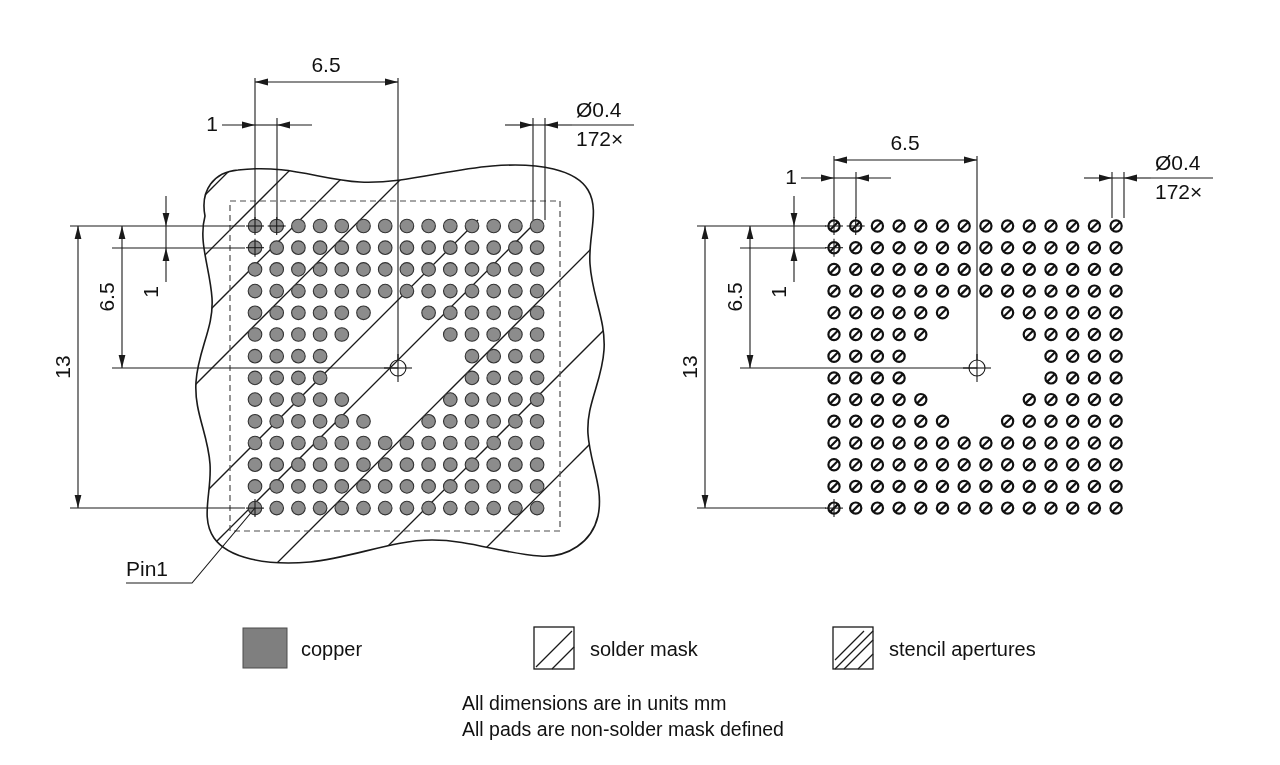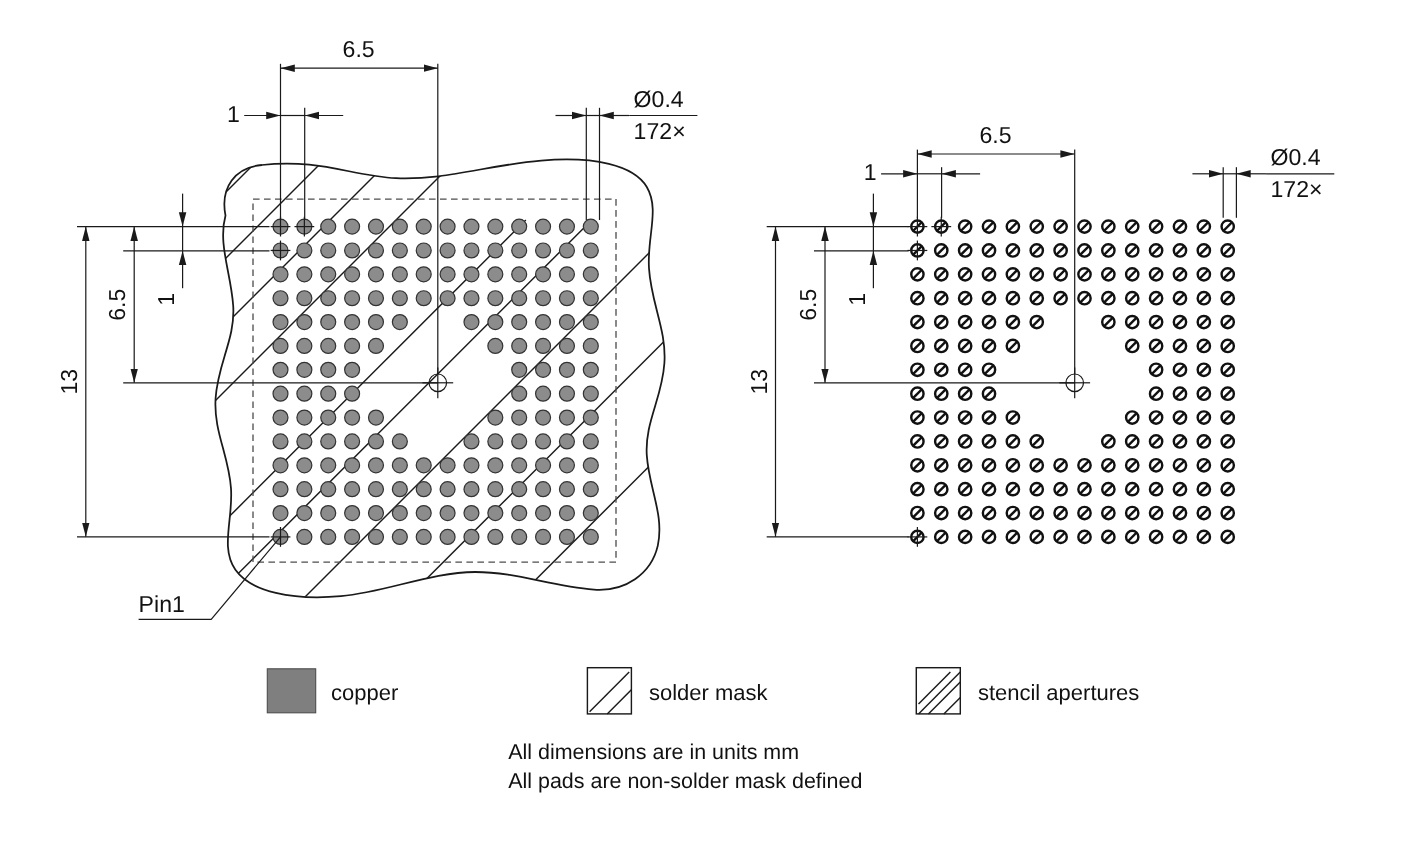--- a/index.html
+++ b/index.html
@@ -13,20 +13,21 @@
     height: 765px;
     font-family: "Liberation Sans", sans-serif;
     color: #1a1a1a;
     overflow: hidden;
     position: relative;
   }
   #root {
     position: relative;
     width: 1280px;
     height: 569px;
+    margin-top: 20px;
   }
   svg.drawing {
     position: absolute;
     left: 0;
     top: 0;
     width: 1280px;
     height: 765px;
     display: block;
   }
   .dimtext {

